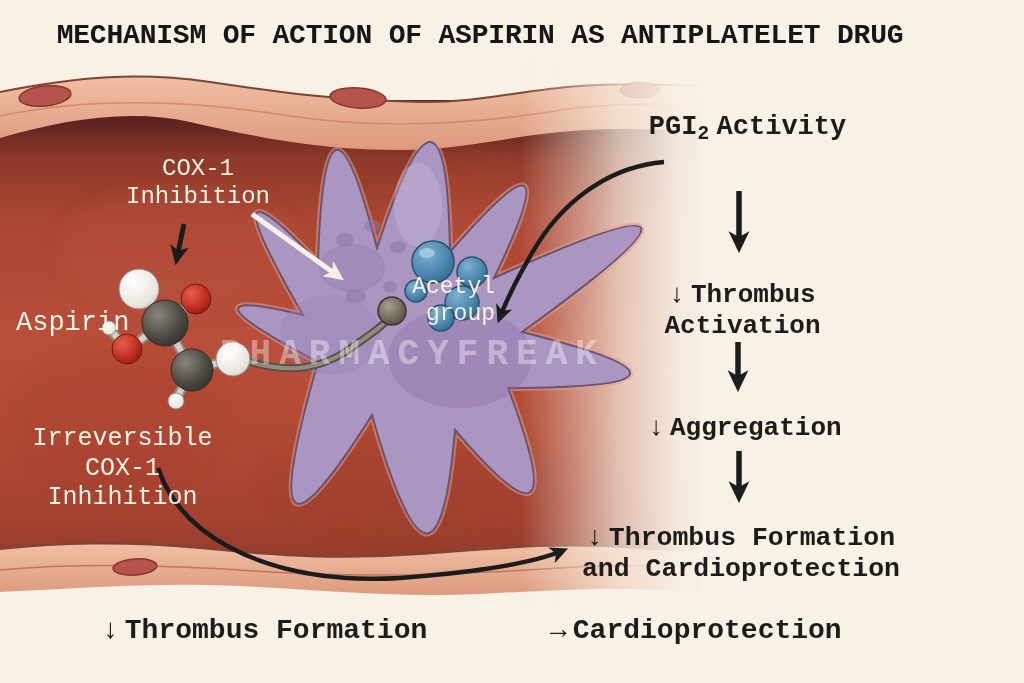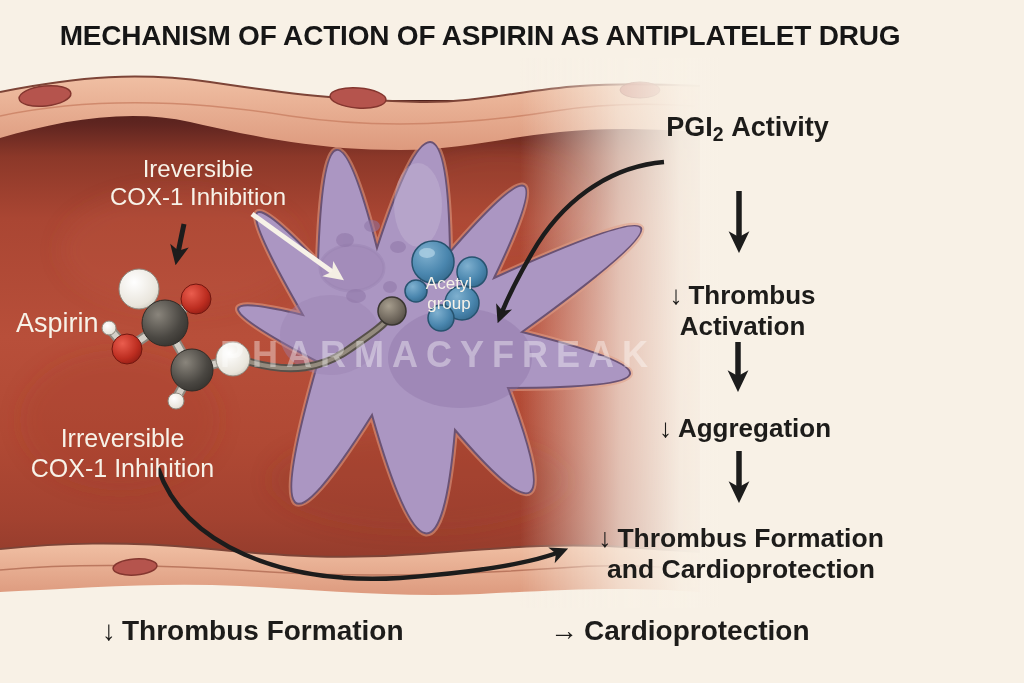--- a/index.html
+++ b/index.html
@@ -1,36 +1,36 @@
 <!DOCTYPE html>
 <html><head>
 <meta charset="utf-8">
 <style>
   html,body{margin:0;padding:0;}
   .page{
     position:relative; width:1024px; height:683px; overflow:hidden;
     background:#f8f1e6;
-    font-family:Liberation Sans, sans-serif;
+    font-family:Liberation Mono, monospace;
   }
   .abs{position:absolute;}
   #art{position:absolute; left:0; top:0; z-index:0;}
   .ttl{
     left:0; top:20px; width:960px; text-align:center; z-index:4;
     font-size:28px; font-weight:bold; color:#161616; letter-spacing:-0.2px;
   }
   .wm{
     left:220px; top:334px; z-index:2;
     font-size:36px; font-weight:bold; letter-spacing:8px;
     color:rgba(255,255,255,0.38); white-space:nowrap;
   }
   .lbl{ color:#f7f2e8; text-align:center; z-index:3; line-height:1.18; }
   .lbl-irrev-top{ left:88px; top:155px; width:220px; font-size:24px; }
   .lbl-aspirin{ left:16px; top:308px; font-size:27px; text-align:left; }
   .lbl-irrev-bot{ left:20px; top:424px; width:205px; font-size:25px; }
-  .lbl-acetyl{ left:403px; top:274px; width:92px; font-size:17px; }
+  .lbl-acetyl{ left:403px; top:274px; width:92px; font-size:23px;text-align:right; }
   .blk{ color:#1d1c1a; font-weight:bold; text-align:center; z-index:3; }
   .fc-maintained{ left:645px; top:110px; width:205px; font-size:27px; line-height:34px; }
   .fc-activation{ left:650px; top:280px; width:185px; font-size:26px; line-height:31px; }
   .fc-aggregation{ left:645px; top:413px; width:200px; font-size:26px; }
   .fc-formation{ left:580px; top:523px; width:322px; font-size:26.5px; line-height:31px; }
   .foot-left{ left:102px; top:615px; font-size:28px; text-align:left; }
   .foot-right{ left:550px; top:615px; font-size:28px; text-align:right; }
   .sub{ font-size:0.72em; vertical-align:-0.28em; }
   .sp{ margin-left:0.28em; }
   .ar{ display:inline-block; margin-right:6px; }
@@ -201,21 +201,20 @@
       <path d="M738,342 L738,384" marker-end="url(#ah)"></path>
       <path d="M739,451 L739,495" marker-end="url(#ah)"></path>
     </g>
   </svg>
 
   <div class="abs ttl">MECHANISM OF ACTION OF ASPIRIN AS ANTIPLATELET DRUG</div>
 
   <div class="abs wm">PHARMACYFREAK</div>
 
   <div class="abs lbl lbl-irrev-top">
-    <div>Ireversibie</div>
     <div>COX-1 Inhibition</div>
   </div>
 
   <div class="abs lbl lbl-aspirin">Aspirin</div>
 
   <div class="abs lbl lbl-irrev-bot">
     <div>Irreversible</div>
     <div>COX-1 Inhihition</div>
   </div>
 

